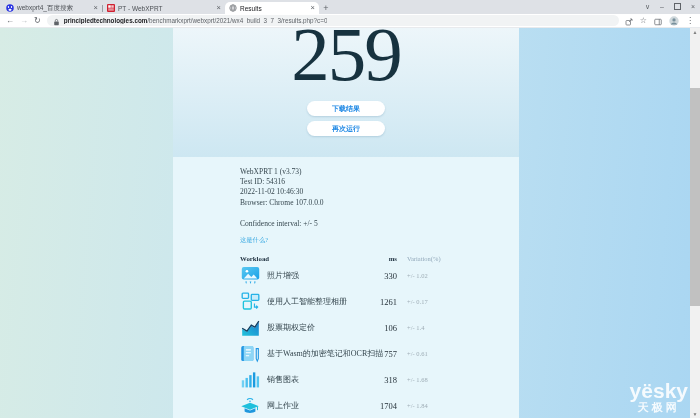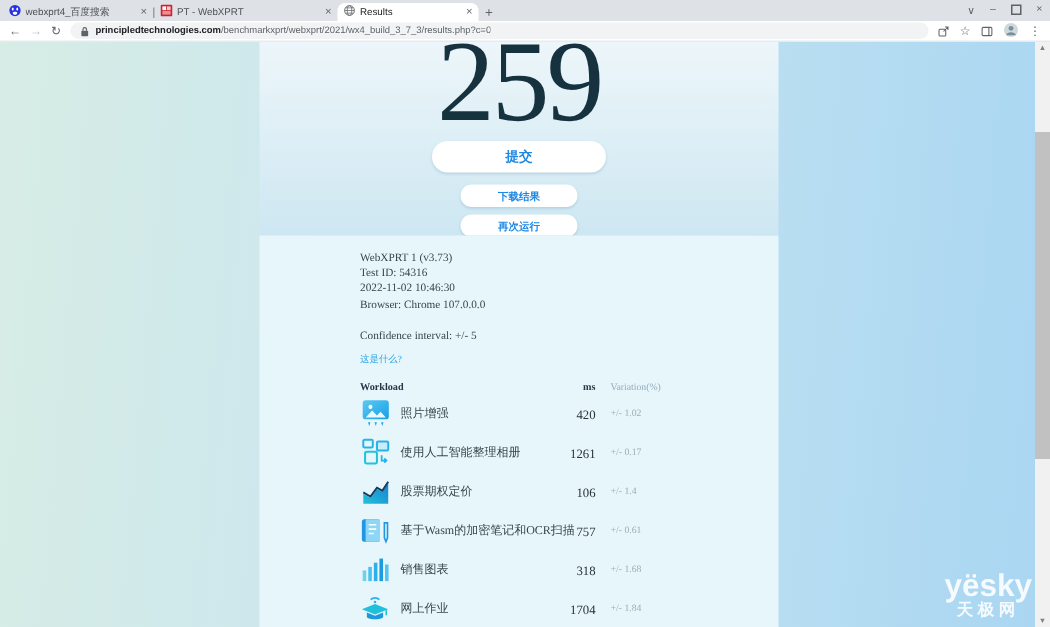--- a/index.html
+++ b/index.html
@@ -154,21 +154,20 @@
             <path d="M2.8 13.5a5.5 4.5 0 0 1 10.4 0z" fill="#78909c"></path>
           </svg></span>
       <span class="glyph">⋮</span>
     </div>
   </div>
 
   <div class="page">
     <div class="column">
       <div class="hero">
         <div class="score">259</div>
-        <button class="btn btn-submit">提交</button>
         <button class="btn btn-small btn-dl">下载结果</button>
         <button class="btn btn-small btn-rr">再次运行</button>
       </div>
       <div class="info">
         <div class="meta">
           <div>WebXPRT 1 (v3.73)</div>
           <div>Test ID: 54316</div>
           <div>2022-11-02 10:46:30</div>
           <div>Browser: Chrome 107.0.0.0</div>
         </div>
@@ -194,21 +193,21 @@
                     <circle cx="7.5" cy="6.5" r="1.7" fill="#fff"></circle>
                     <path d="M3.5 15.5L9 9.5l4 4.2 3-3.2 4.5 5z" fill="#eaf8ff"></path>
                     <g fill="#1fa4e6">
                       <path d="M5.5 19.5h2l-1 3z"></path>
                       <path d="M11 19.5h2l-1 3z"></path>
                       <path d="M16.5 19.5h2l-1 3z"></path>
                     </g>
                   </svg>
                 </span>
                 <span class="tlabel">照片增强</span>
-                <span class="tms">420</span>
+                <span class="tms">330</span>
                 <span class="tvar">+/- 1.02</span>
               </div>
               <div class="trow">
                 <span class="ticon">
                   <svg width="19" height="19" viewBox="0 0 24 24" fill="none">
                     <rect x="1.5" y="1.5" width="8" height="6.5" rx="1" stroke="#27b3e8" stroke-width="1.7"></rect>
                     <rect x="13" y="3" width="9.5" height="7.5" rx="1" stroke="#27b3e8" stroke-width="1.7" fill="#c8ecfa"></rect>
                     <rect x="3" y="11.5" width="10" height="10" rx="1.5" stroke="#1ec3dd" stroke-width="1.7"></rect>
                     <path d="M17 14.5v4.5h4m-1.8-1.8l1.8 1.8-1.8 1.8" stroke="#27b3e8" stroke-width="1.5"></path>
                   </svg>

